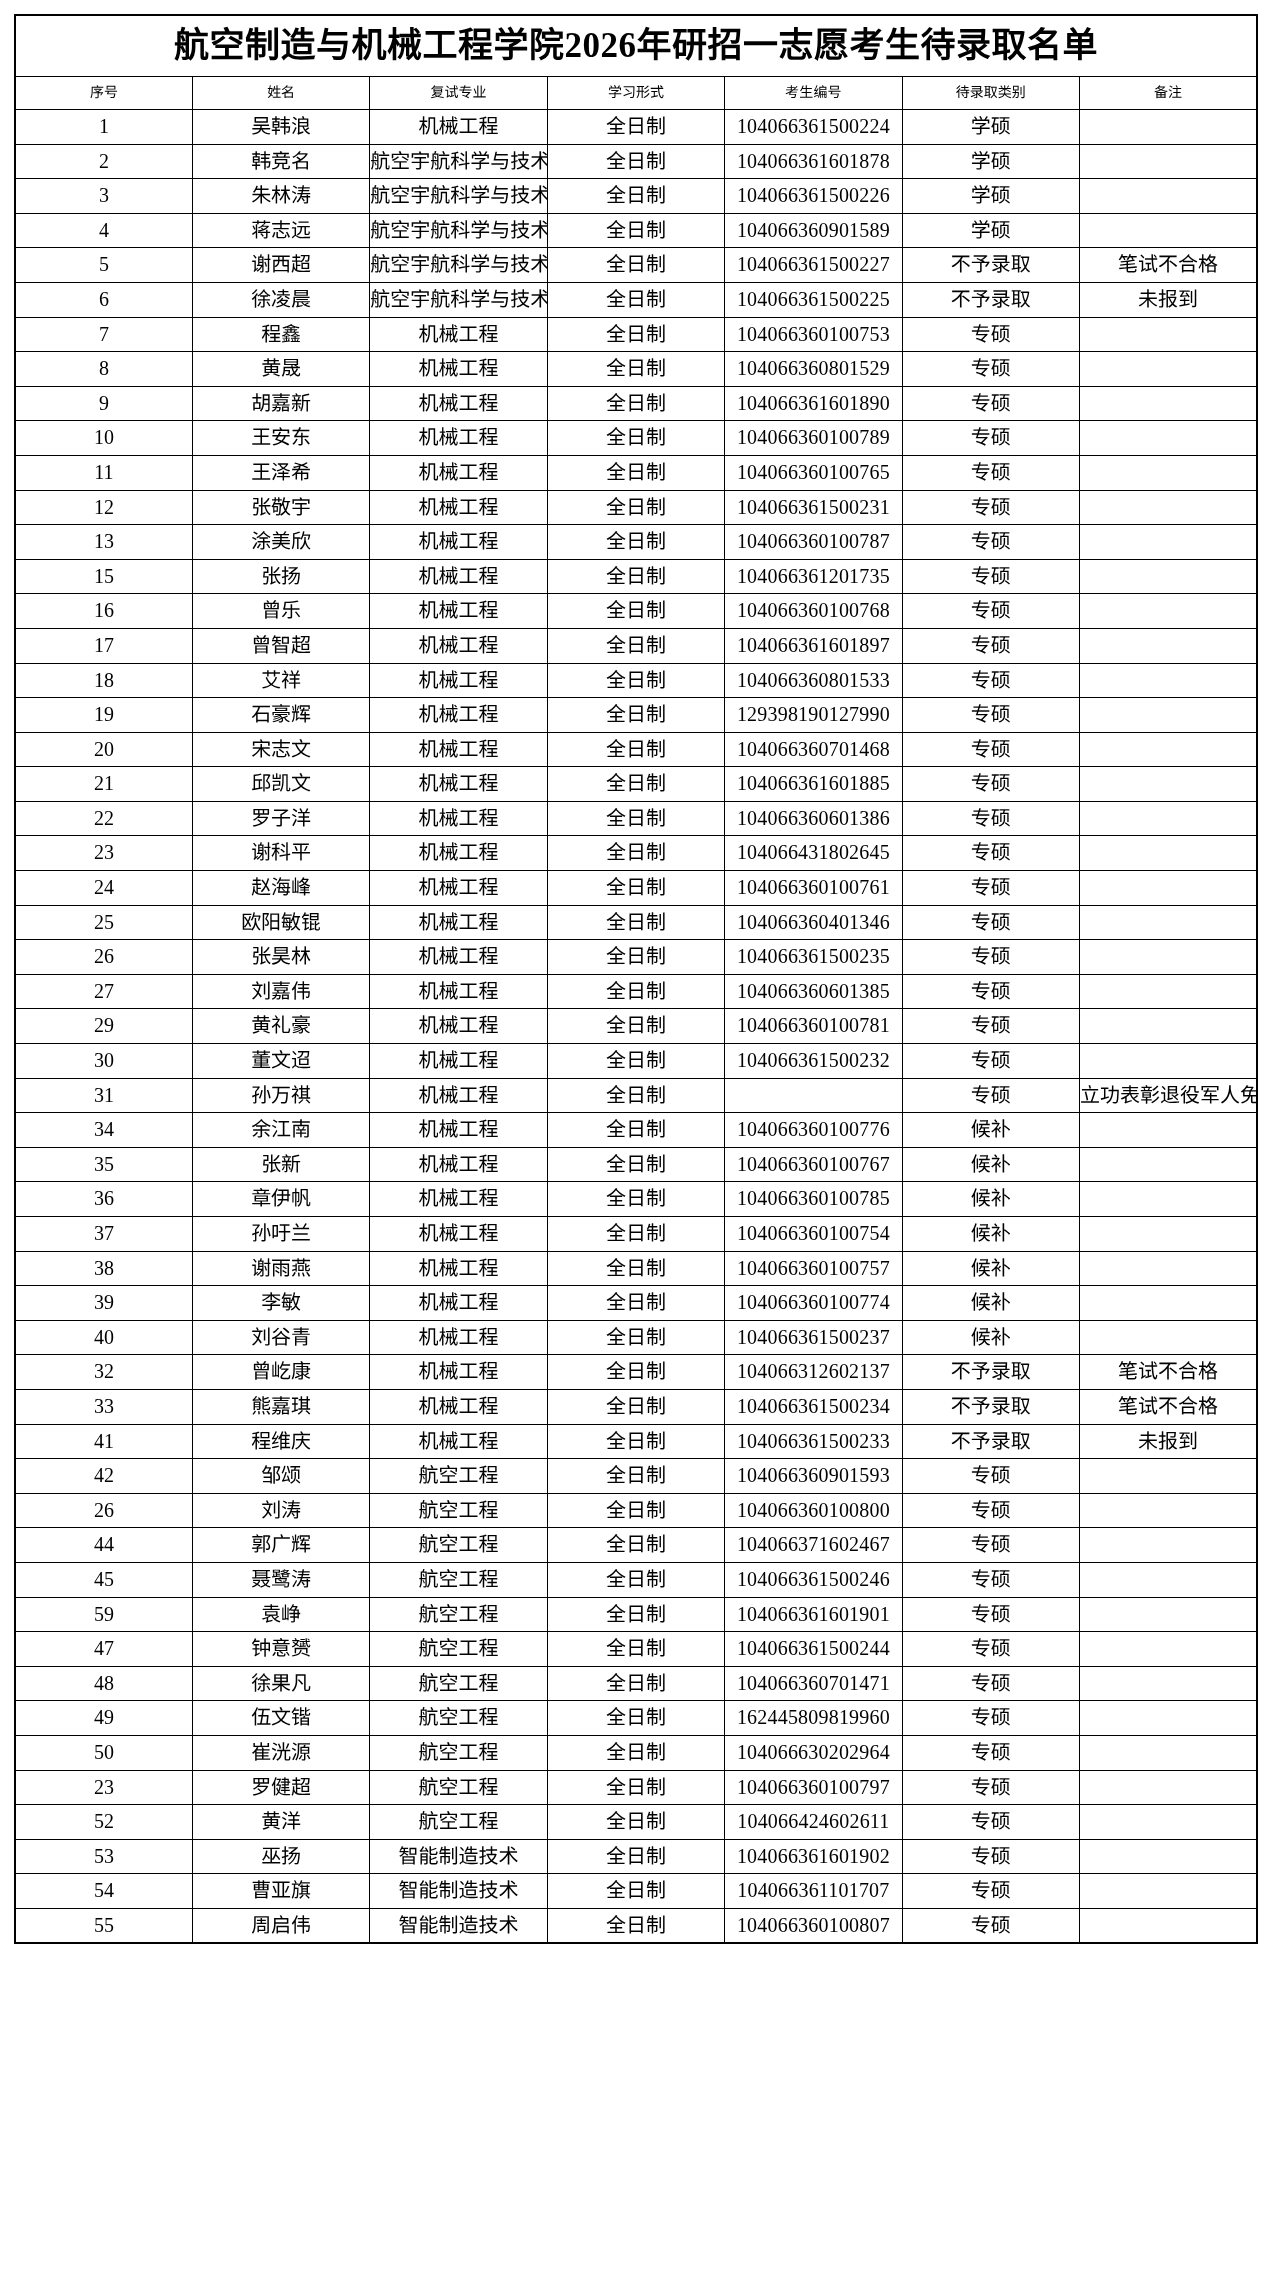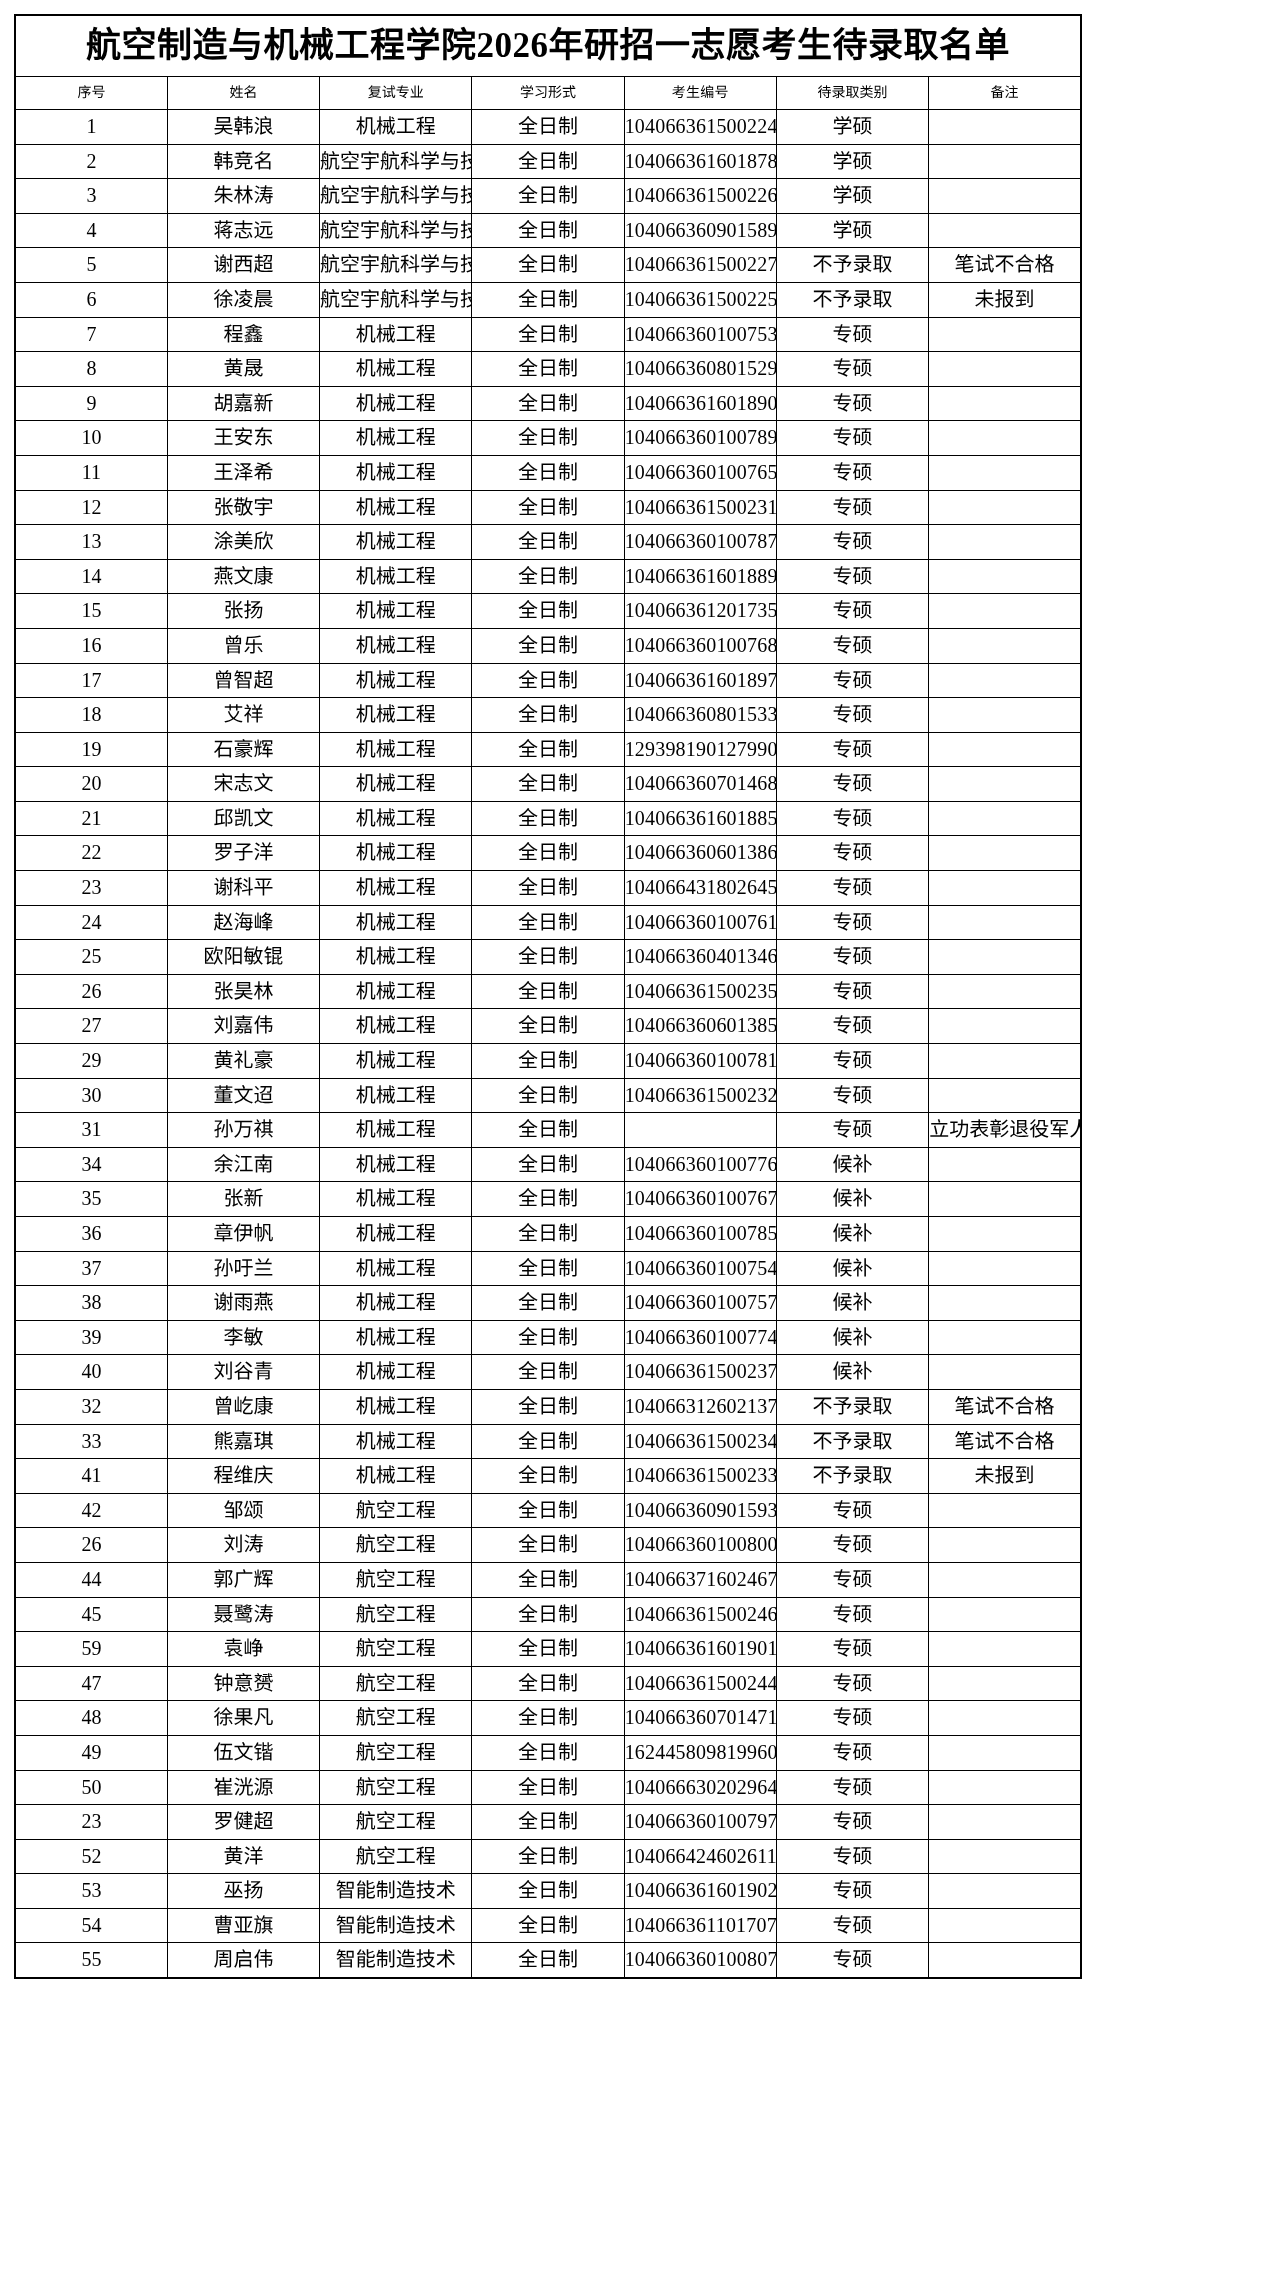--- a/index.html
+++ b/index.html
@@ -17,21 +17,21 @@
     width: 1272px;
     height: 2289px;
     position: relative;
     background: #ffffff;
     box-sizing: border-box;
     padding: 14px 14px 0 14px;
   }
   table.sheet {
     border-collapse: collapse;
     table-layout: fixed;
-    width: 1068px;
+    width: 1244px;
     background: #ffffff;
   }
   table.sheet td, table.sheet th {
     border: 1px solid #000000;
     padding: 0;
     margin: 0;
     text-align: center;
     vertical-align: middle;
     font-weight: normal;
     background: #ffffff;
@@ -206,29 +206,20 @@
         <tr class="data-row">
           <td class="c-seq">13</td>
           <td class="c-name">涂美欣</td>
           <td class="c-major">机械工程</td>
           <td class="c-mode">全日制</td>
           <td class="c-num">104066360100787</td>
           <td class="c-cat">专硕</td>
           <td class="c-note"></td>
         </tr>
         <tr class="data-row">
-          <td class="c-seq">14</td>
-          <td class="c-name">燕文康</td>
-          <td class="c-major">机械工程</td>
-          <td class="c-mode">全日制</td>
-          <td class="c-num">104066361601889</td>
-          <td class="c-cat">专硕</td>
-          <td class="c-note"></td>
-        </tr>
-        <tr class="data-row">
           <td class="c-seq">15</td>
           <td class="c-name">张扬</td>
           <td class="c-major">机械工程</td>
           <td class="c-mode">全日制</td>
           <td class="c-num">104066361201735</td>
           <td class="c-cat">专硕</td>
           <td class="c-note"></td>
         </tr>
         <tr class="data-row">
           <td class="c-seq">16</td>

